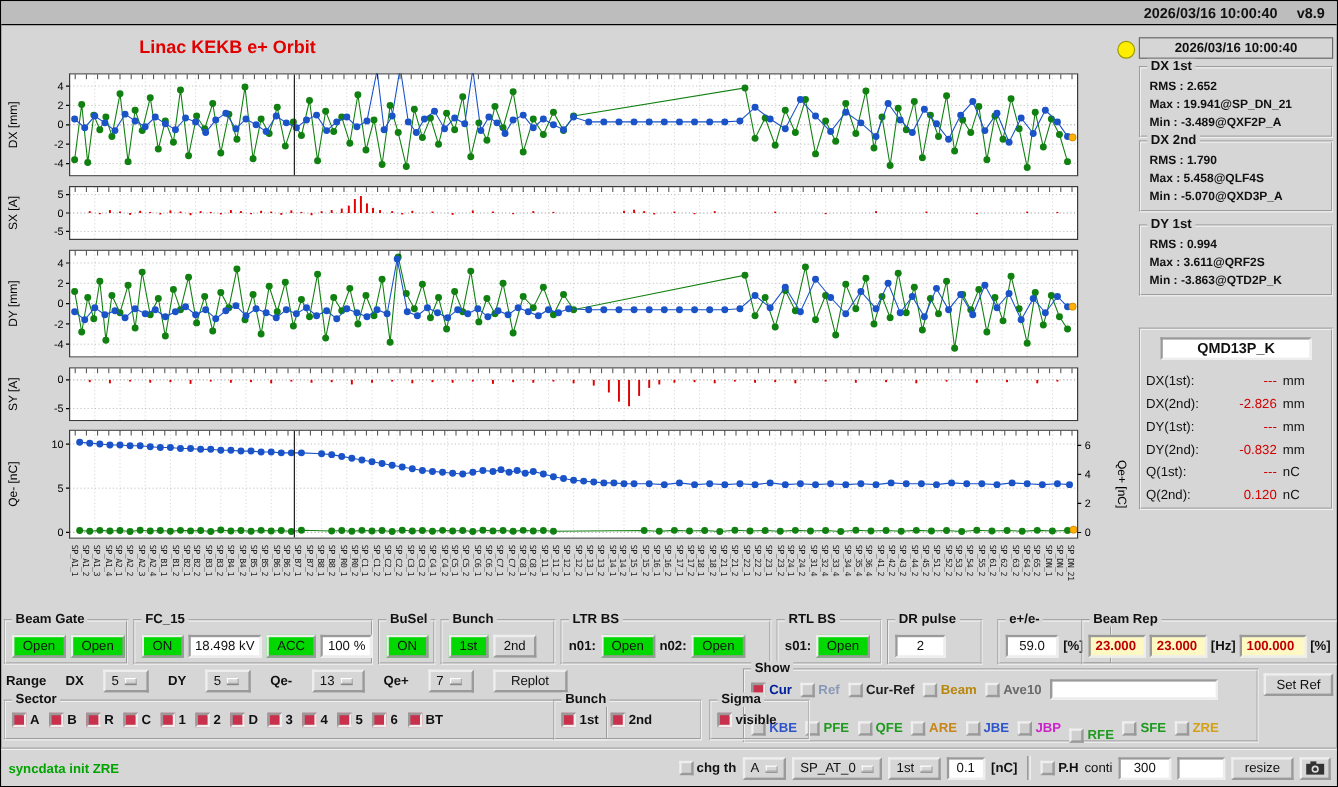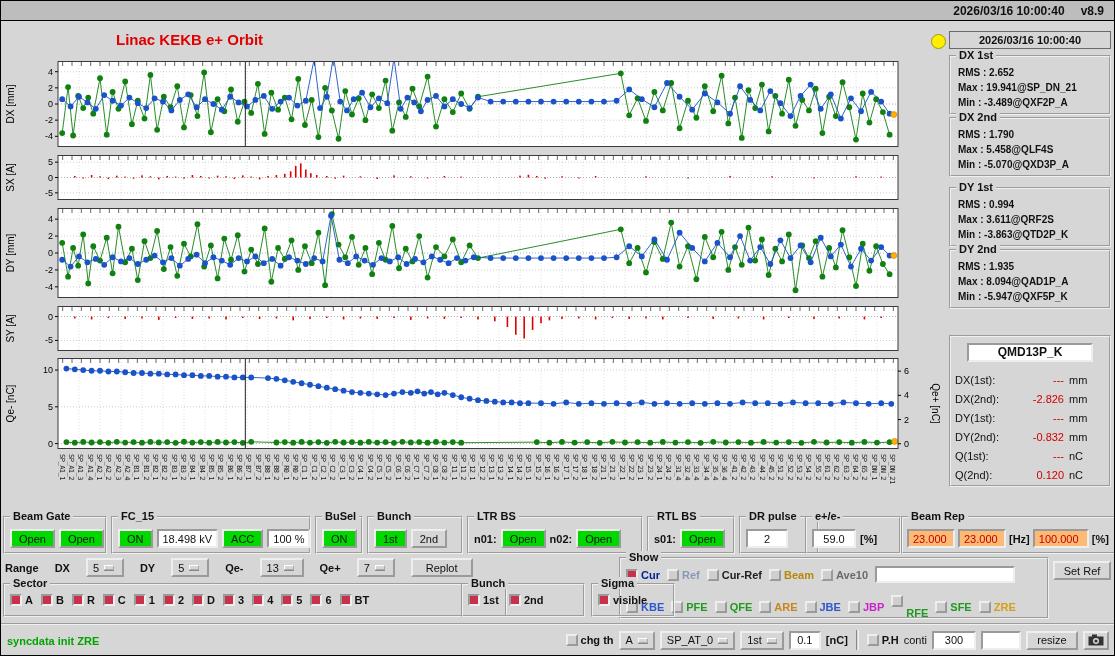--- a/index.html
+++ b/index.html
@@ -23,26 +23,26 @@
   .monrow{display:flex;align-items:flex-end;height:19px;font-weight:normal}
   .monrow .ml{width:62px;font-size:11px}
   .monrow .mv{width:52px;text-align:right;color:#d00000;font-size:11px;padding-right:5px}
   .monrow .mu{width:24px;font-size:11px}
   .grp{position:absolute;top:515px;height:38px;border:2px groove #f0f0f0}
   .cap{position:absolute;top:-8px;left:5px;background:#d6d6d6;padding:0 3px;font-weight:bold;font-size:11px;line-height:12px;white-space:nowrap}
   .grp-c{position:absolute;left:5px;top:11px;display:flex;gap:4px;align-items:center;white-space:nowrap}
   .btn{display:inline-flex;align-items:center;justify-content:center;height:19px;padding:0 7px;background:#d6d6d6;border:2px outset #eee;font-size:11px;cursor:default;white-space:nowrap}
   .btn.green{background:#00d800}
   .field{display:inline-flex;align-items:center;height:19px;padding:0 4px;background:#fff;border:2px inset #eee;font-size:11px;white-space:nowrap}
-  .field.pink{background:#fdba74;color:#c00000;font-weight:normal}
+  .field.pink{background:#fef9c3;color:#c00000;font-weight:bold}
   .opt{display:inline-flex;align-items:center;gap:5px;height:19px;padding:0 5px;background:#d6d6d6;border:2px outset #eee;white-space:nowrap}
   .opt-ind{width:10px;height:5px;background:#d6d6d6;border:1px outset #fff;box-shadow:0 1px 0 #888;flex:none}
   .cb{width:12px;height:12px;border:2px outset #eee;background:#cfcfcf;flex:none}
   .cb.on{background:#c8304c;border:2px inset #eee}
-  .cbitem{display:inline-flex;align-items:flex-start;gap:3px}
+  .cbitem{display:inline-flex;align-items:flex-end;gap:3px}
   .cblab{font-size:11px;font-weight:bold}
   .lab{font-size:11px;white-space:nowrap}
   .lab.b{font-weight:bold}
   .sep{width:3px;height:20px;border-left:1px solid #8a8a8a;border-right:1px solid #f4f4f4;margin:0 3px}
   #rangerow{position:absolute;left:4px;top:557px;display:flex;align-items:center;gap:16px}
   #statusbar{position:absolute;left:0;right:0;top:622px;height:33px;border-top:2px groove #f0f0f0;background:#d6d6d6}
   #status-msg{position:absolute;left:6px;top:10px;color:#00a400;font-weight:bold}
   #status-right{position:absolute;right:5px;top:5px;display:flex;align-items:center;gap:5px}
   input.field{outline:none}
 </style>
@@ -1551,26 +1551,20 @@
           <div class="statline">RMS : 1.790</div>
           <div class="statline">Max : 5.458@QLF4S</div>
           <div class="statline">Min : -5.070@QXD3P_A</div>
         </div>
         <div class="statbox" style="margin-top:10px">
           <span class="cap">DY 1st</span>
           <div class="statline">RMS : 0.994</div>
           <div class="statline">Max : 3.611@QRF2S</div>
           <div class="statline">Min : -3.863@QTD2P_K</div>
         </div>
-        <div class="statbox" style="margin-top:2px">
-          <span class="cap">DY 2nd</span>
-          <div class="statline">RMS : 1.935</div>
-          <div class="statline">Max : 8.094@QAD1P_A</div>
-          <div class="statline">Min : -5.947@QXF5P_K</div>
-        </div>
       </div>
     <div class="monbox">
       <div class="monname">QMD13P_K</div>
       <div id="monrows">
           <div class="monrow">
             <span class="ml">DX(1st):</span>
             <span class="mv">---</span>
             <span class="mu">mm</span>
           </div>
           <div class="monrow">
@@ -1653,21 +1647,21 @@
     </div>
   </div>
 
   <div class="grp" style="left:738px;width:80px">
     <span class="cap">DR pulse</span>
     <div class="grp-c">
       <span class="field" style="width:42px;justify-content:center">2</span>
     </div>
   </div>
 
-  <div class="grp" style="left:804px;width:96px">
+  <div class="grp" style="left:830px;width:96px">
     <span class="cap">e+/e-</span>
     <div class="grp-c">
       <span class="field" style="width:44px;justify-content:center">59.0</span>
       <span class="lab b">[%]</span>
     </div>
   </div>
 
   <div class="grp" style="left:900px;width:226px">
     <span class="cap">Beam Rep</span>
     <div class="grp-c" style="gap:3px;left:4px">

